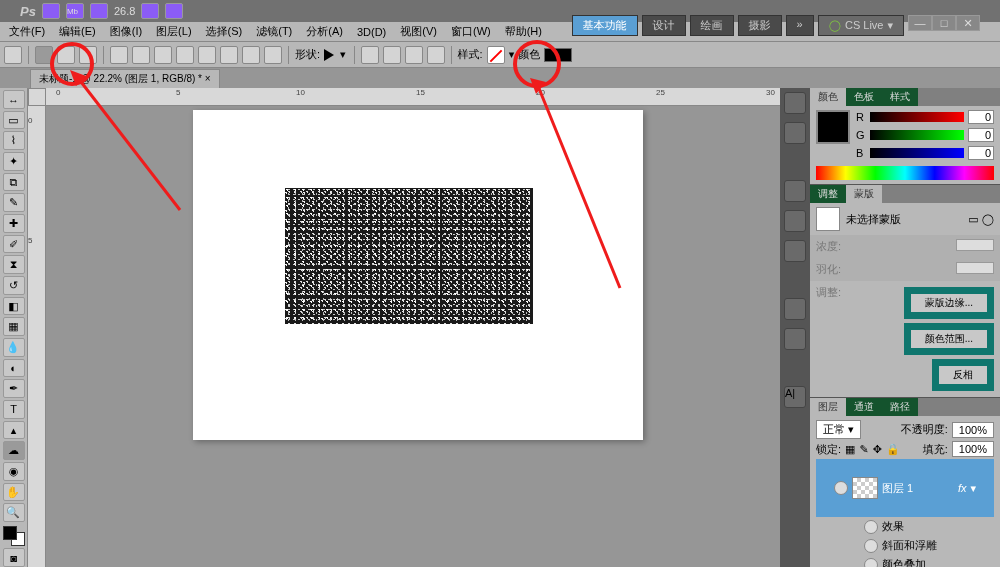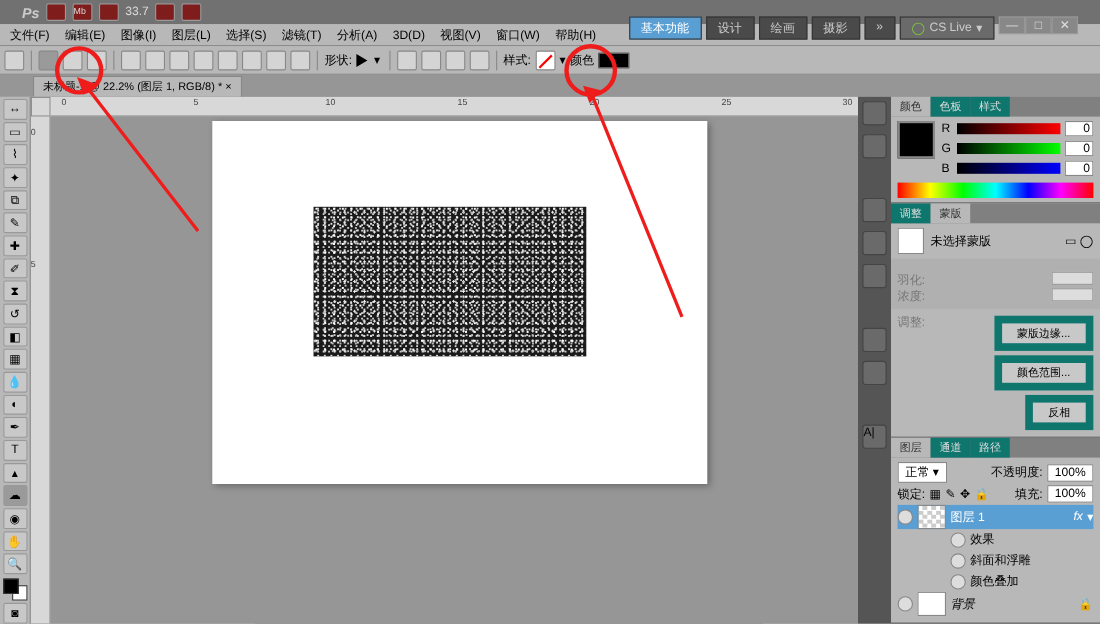--- a/index.html
+++ b/index.html
@@ -1,19 +1,19 @@
 <!DOCTYPE html>
 <html><head>
 <meta charset="utf-8">
 <style>
 *{box-sizing:border-box;margin:0;padding:0;font-family:"Microsoft YaHei",sans-serif;font-size:11px;}
 body{background:#b8b8b8;overflow:hidden;width:1000px;height:567px;position:relative;}
 .topbar{background:#717171;height:22px;display:flex;align-items:center;padding:0 20px;gap:6px;color:#ddd;}
 .topbar .ps{font-weight:bold;font-style:italic;font-size:13px;color:#ccc;}
-.tb-btn{width:18px;height:16px;background:#7f1d1d;border:1px solid #999;border-radius:2px;}
+.tb-btn{width:18px;height:16px;background:#8b5cf6;border:1px solid #999;border-radius:2px;}
 .tb-txt{color:#ddd;}
 .wsp{margin-left:auto;display:flex;gap:4px;margin-top:28px;}
 .wsp-btn{background:#4a4a4a;padding:2px 10px;border:1px solid #333;color:#ccc;}
 .wsp-btn.active{background:#5a9fd4;color:#fff;}
 .wsp-btn.cs{background:#6a6a6a;display:flex;align-items:center;gap:4px;}
 .win-ctrl{display:flex;gap:0;}
 .win-ctrl div{width:24px;height:16px;border:1px solid #999;background:#888;text-align:center;line-height:14px;}
 .menubar{background:#b8b8b8;height:20px;display:flex;align-items:center;padding:0 4px;gap:4px;border-bottom:1px solid #888;}
 .menubar span{padding:2px 5px;}
 .optbar{background:#b8b8b8;height:26px;display:flex;align-items:center;padding:0 4px;gap:4px;border-bottom:1px solid #888;}
@@ -43,60 +43,60 @@
   radial-gradient(circle at 50% 80%, #bbb 0 1px, transparent 1px),
   radial-gradient(circle at 15% 55%, #eee 0 1px, transparent 1px),
   radial-gradient(circle at 85% 30%, #ccc 0 1px, transparent 1px),
   #1a1a1a;
  background-size:8px 8px,6px 6px,7px 7px,9px 9px,5px 5px,auto;}
 .dock-strip{width:30px;background:#555;display:flex;flex-direction:column;align-items:center;padding-top:4px;gap:8px;}
 .dock-ic{width:22px;height:22px;background:#6a6a6a;border:1px solid #444;border-radius:3px;}
 .panels{width:190px;background:#6a6a6a;display:flex;flex-direction:column;}
 .pnl{background:#b8b8b8;border-bottom:1px solid #555;}
 .pnl-tabs{display:flex;background:#808080;height:18px;}
-.pnl-tab{padding:2px 8px;font-size:10px;background:#0f766e;color:#ddd;}
+.pnl-tab{padding:2px 8px;font-size:10px;background:#14532d;color:#ddd;}
 .pnl-tab.active{background:#b8b8b8;color:#333;}
 .color-body{padding:4px 6px;display:flex;gap:6px;}
 .color-swatch{width:34px;height:34px;background:#000;border:2px solid #888;}
 .sliders{flex:1;display:flex;flex-direction:column;gap:4px;}
 .slider-row{display:flex;align-items:center;gap:4px;}
 .slider-row .lbl{width:10px;}
 .slider-row .bar{flex:1;height:10px;}
 .slider-row .val{width:26px;height:14px;background:#fff;border:1px solid #888;text-align:right;padding-right:2px;}
 .bar.r{background:linear-gradient(to right,#000,#f00);}
 .bar.g{background:linear-gradient(to right,#000,#0f0);}
 .bar.b{background:linear-gradient(to right,#000,#00f);}
 .spectrum{height:14px;margin:2px 6px 4px;background:linear-gradient(to right,#f00,#ff0,#0f0,#0ff,#00f,#f0f,#f00);}
 .mask-body{padding:4px 6px;}
 .mask-row{display:flex;align-items:center;gap:6px;}
 .mask-thumb{width:24px;height:24px;background:#fff;border:1px solid #888;}
 .mask-btn{background:#c8c8c8;border:7px solid #0f766e;padding:2px 14px;margin:2px 0;float:right;clear:right;font-size:10px;}
 .gray-body{background:#b0b0b0;padding:4px 6px;color:#777;}
 .layer-body{padding:4px 6px;font-size:10px;}
 .layer-opts{display:flex;align-items:center;gap:4px;margin-bottom:2px;}
 .sel-box{background:#fff;border:1px solid #888;padding:1px 6px;}
-.layer-row{display:flex;align-items:center;gap:4px;padding:0;}
+.layer-row{display:flex;align-items:center;gap:4px;padding:18px;}
 .layer-row.active{background:#5a9fd4;color:#fff;}
 .eye{width:14px;height:14px;background:#ddd;border:1px solid #888;border-radius:7px;}
 .layer-thumb{width:26px;height:22px;background:#fff;border:1px solid #888;}
 .checker{background:repeating-conic-gradient(#ccc 0 25%,#fff 0 50%) 0 0/8px 8px;}
 .sub-row{padding:2px 2px 2px 48px;display:flex;align-items:center;gap:4px;}
 .circle1{position:absolute;left:50px;top:42px;width:44px;height:44px;border:4px solid #ef1c1c;border-radius:50%;pointer-events:none;}
 .circle2{position:absolute;left:513px;top:40px;width:48px;height:48px;border:4px solid #ef1c1c;border-radius:50%;pointer-events:none;}
 .arrow{position:absolute;pointer-events:none;}
 </style>
 </head>
 <body>
 
 <div class="topbar">
   <span class="ps">Ps</span>
   <div class="tb-btn"></div>
   <div class="tb-btn"><span style="font-size:8px;">Mb</span></div>
   <div class="tb-btn"></div>
-  <span class="tb-txt">33.7</span>
+  <span class="tb-txt">26.8</span>
   <div class="tb-btn"></div>
   <div class="tb-btn"></div>
   <div class="wsp">
     <div class="wsp-btn active">基本功能</div>
     <div class="wsp-btn">设计</div>
     <div class="wsp-btn">绘画</div>
     <div class="wsp-btn">摄影</div>
     <div class="wsp-btn">»</div>
     <div class="wsp-btn cs">
         <span style="color:#7fc241;">◯</span>
@@ -263,22 +263,22 @@
         <div class="pnl-tab active">蒙版</div>
       </div>
       <div class="mask-body">
         <div class="mask-row">
             <div class="mask-thumb"></div>
             <span style="">未选择蒙版</span>
             <span style="margin-left:auto;">▭ ◯</span>
           </div>
       </div>
       <div class="gray-body">
+        <div><span>浓度:</span><span style="float:right;width:38px;height:12px;background:#ddd;border:1px solid #999;display:inline-block;"></span></div>
         <div style="margin-top:8px;"><span>羽化:</span><span style="float:right;width:38px;height:12px;background:#ddd;border:1px solid #999;display:inline-block;"></span></div>
-        <div><span>浓度:</span><span style="float:right;width:38px;height:12px;background:#ddd;border:1px solid #999;display:inline-block;"></span></div>
       </div>
       <div class="mask-body" style="overflow:hidden;">
         <span style="color:#777;">调整:</span>
         <div class="mask-btn">蒙版边缘...</div>
         <div class="mask-btn">颜色范围...</div>
         <div class="mask-btn">反相</div>
       </div>
     </div>
 
     <div class="pnl" style="flex:1;">

